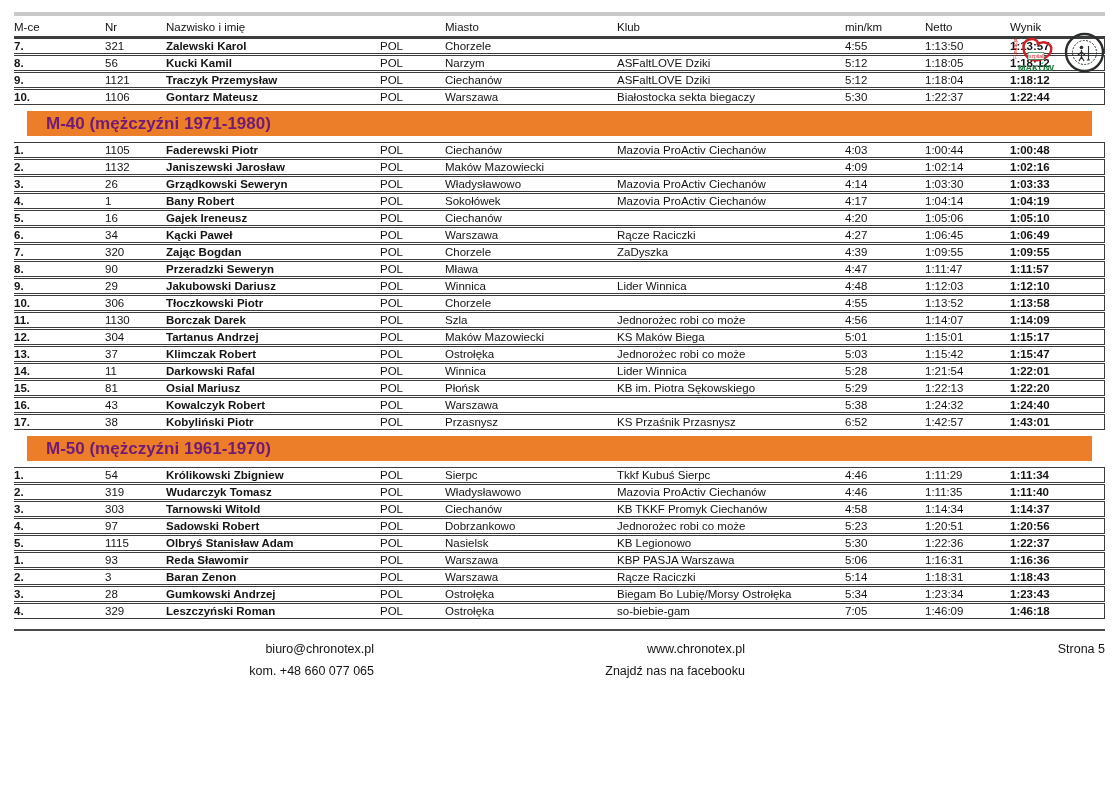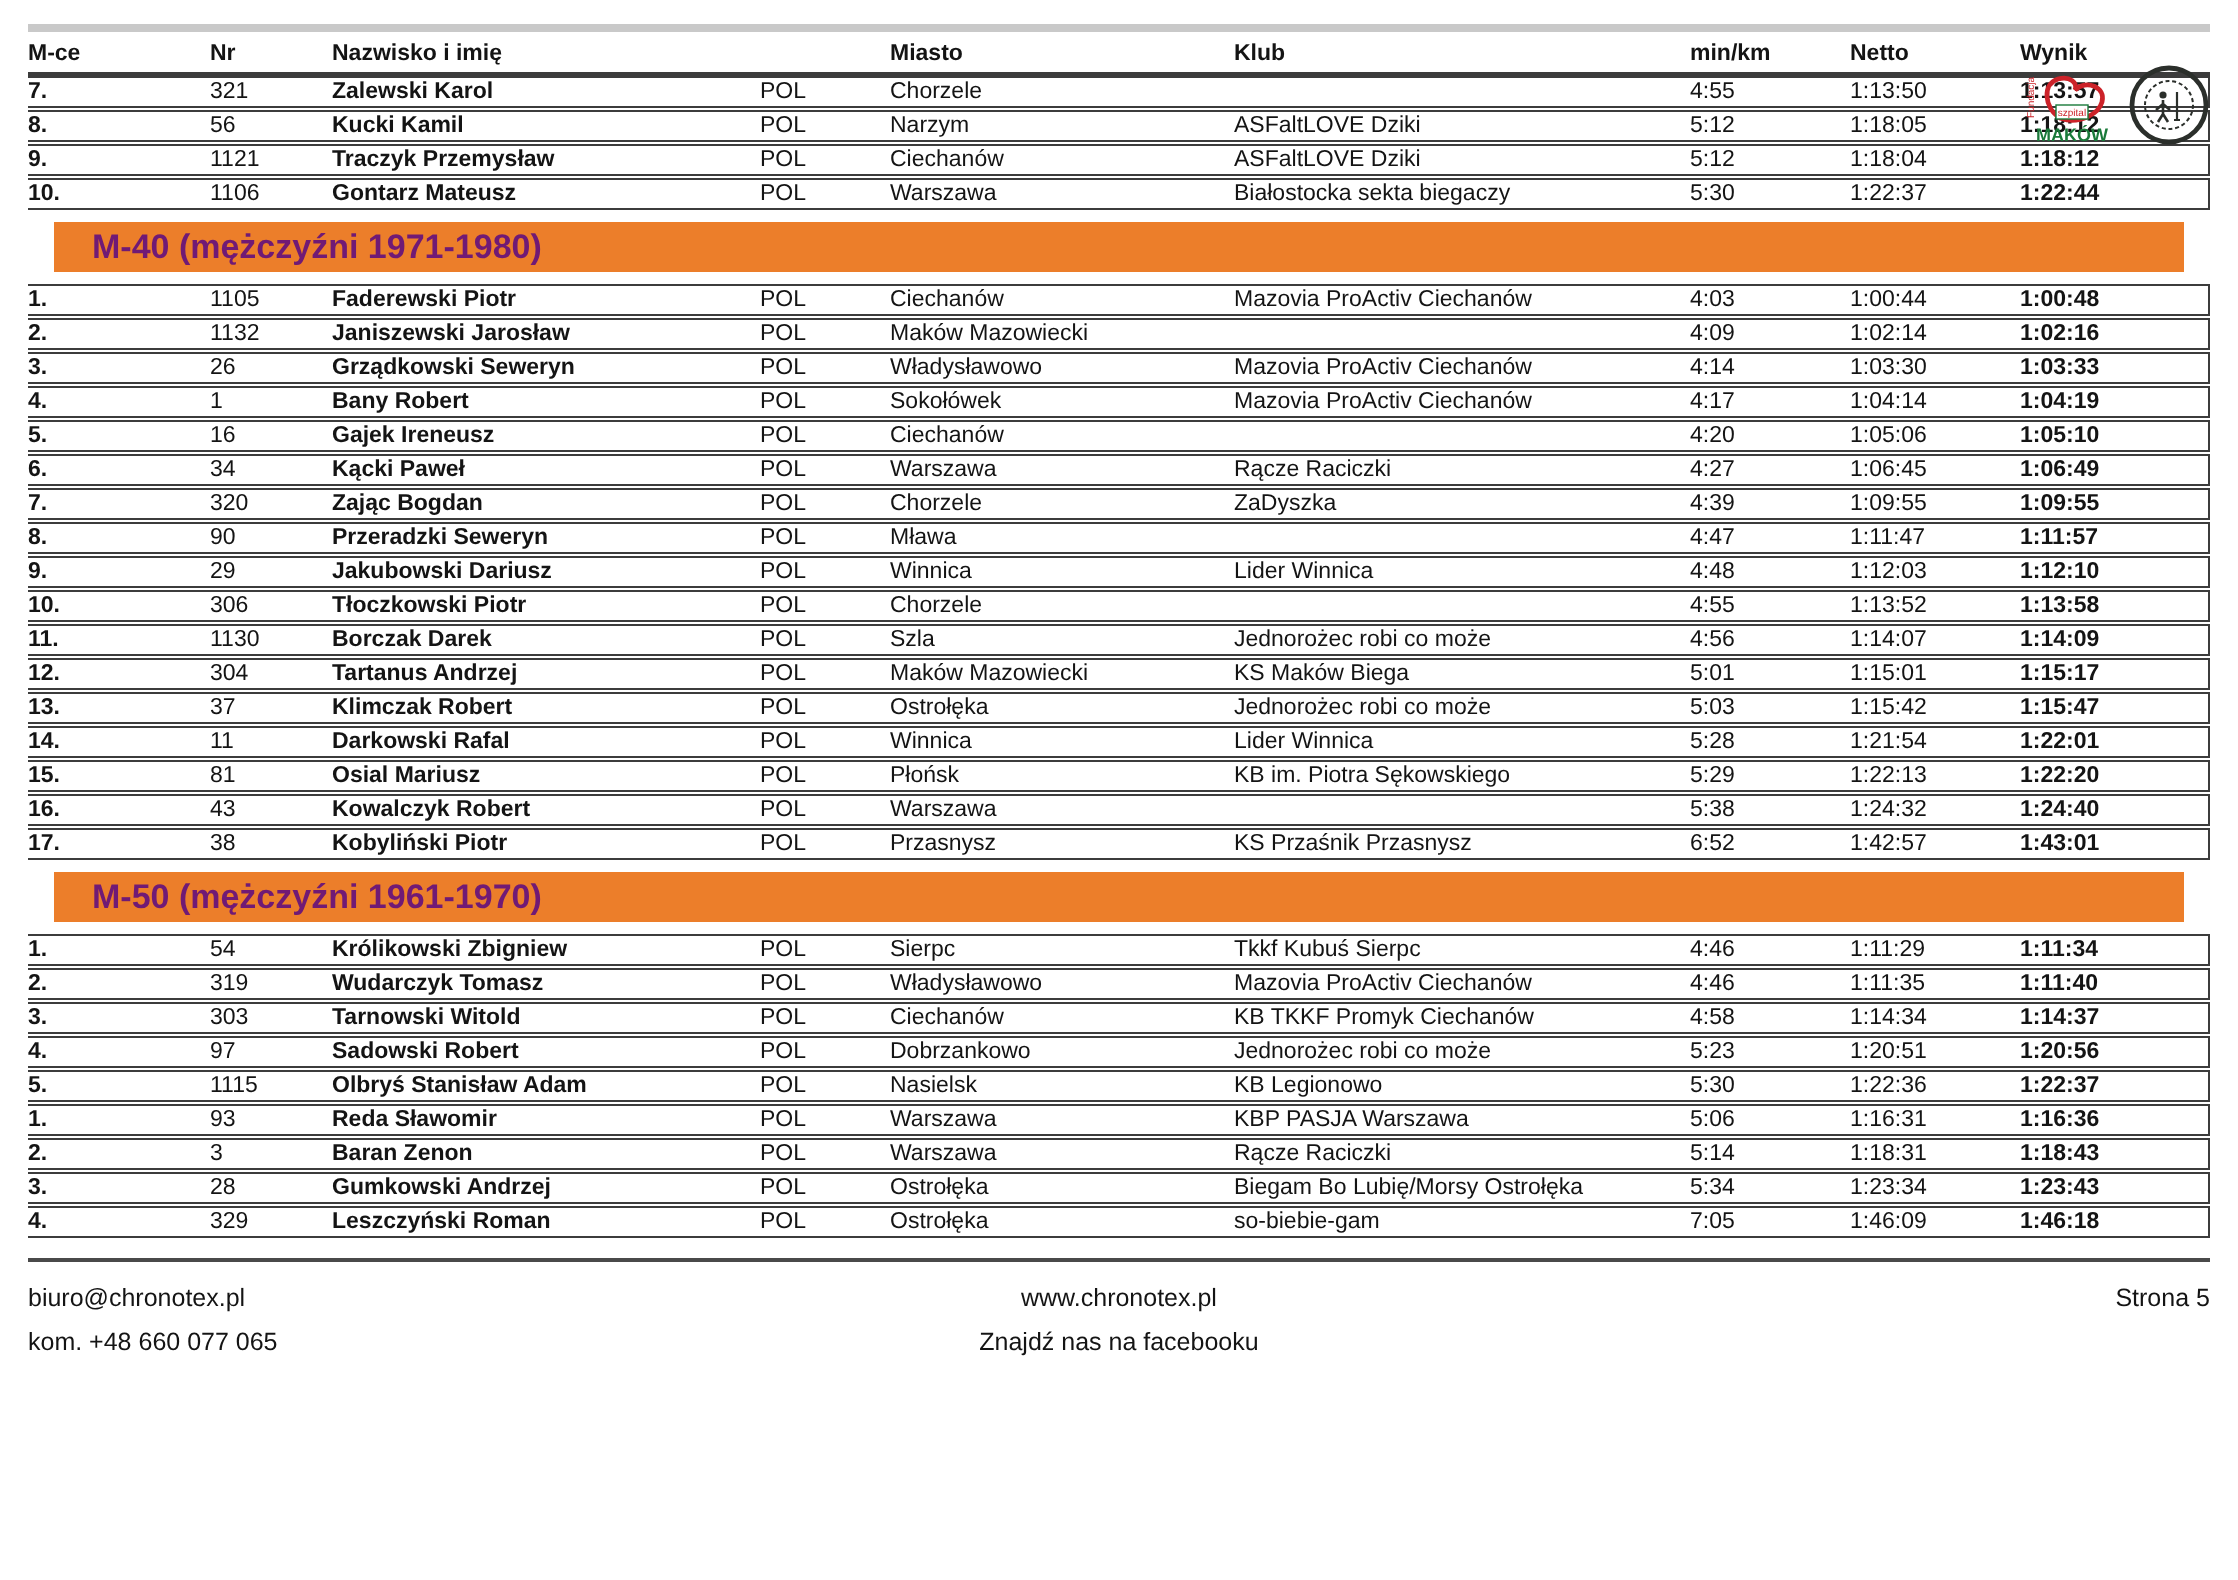--- a/index.html
+++ b/index.html
@@ -4,21 +4,21 @@
 <style>
   html,body{margin:0;padding:0;}
   body{
     width:1119px;height:790px;overflow:hidden;background:#ffffff;
     font-family:"Liberation Sans",sans-serif;color:#141414;
   }
   .page{padding:0 14px;position:relative;}
   .page-title{font-size:21px;font-weight:bold;margin:28px 0 0 0;letter-spacing:.2px;}
   .logos{position:absolute;top:19px;right:14px;display:flex;gap:3px;align-items:flex-end;}
   .divider-band{height:4px;background:#c9c9c9;margin-top:12px;}
-  .table-header{display:flex;font-weight:bold;font-size:11.5px;padding:5px 0 3px 0;border-bottom:2px solid #3c3c3c;}
+  .table-header{display:flex;font-weight:normal;font-size:11.5px;padding:5px 0 3px 0;border-bottom:2px solid #3c3c3c;}
   .row{
     display:flex;align-items:center;height:16px;box-sizing:border-box;
     border-top:1.5px solid #3c3c3c;border-bottom:1.5px solid #3c3c3c;border-right:1.5px solid #3c3c3c;
     margin-bottom:1px;font-size:11.5px;line-height:13px;
   }
   .cell{overflow:hidden;white-space:nowrap;box-sizing:border-box;}
   .col-place{width:91px;}
   .col-bib{width:61px;}
   .col-name{width:214px;}
   .col-country{width:65px;}
@@ -29,21 +29,21 @@
   .col-result{flex:1;}
   .row .col-place,.row .col-name,.row .col-result{font-weight:bold;}
   .section-bar{
     margin:6px 13px;height:25px;line-height:25px;background:#ec7e2a;color:#701a75;
     font-weight:bold;font-size:17px;padding-left:19px;box-sizing:border-box;
   }
   .footer{margin-top:10px;border-top:2px solid #4a4a4a;padding-top:7px;display:flex;font-size:12.5px;}
   .footer-left{width:33%;}
   .footer-center{width:34%;text-align:center;}
   .footer-right{width:33%;text-align:right;}
-  .footer div span{display:block;line-height:22px;}
+  .footer div span{display:block;line-height:22px;text-align:right;}
 </style>
 </head>
 <body>
 
 <div class="page">
 
 
   <div class="logos">
     <span>
       <svg width="52" height="42" viewBox="0 0 52 42">

